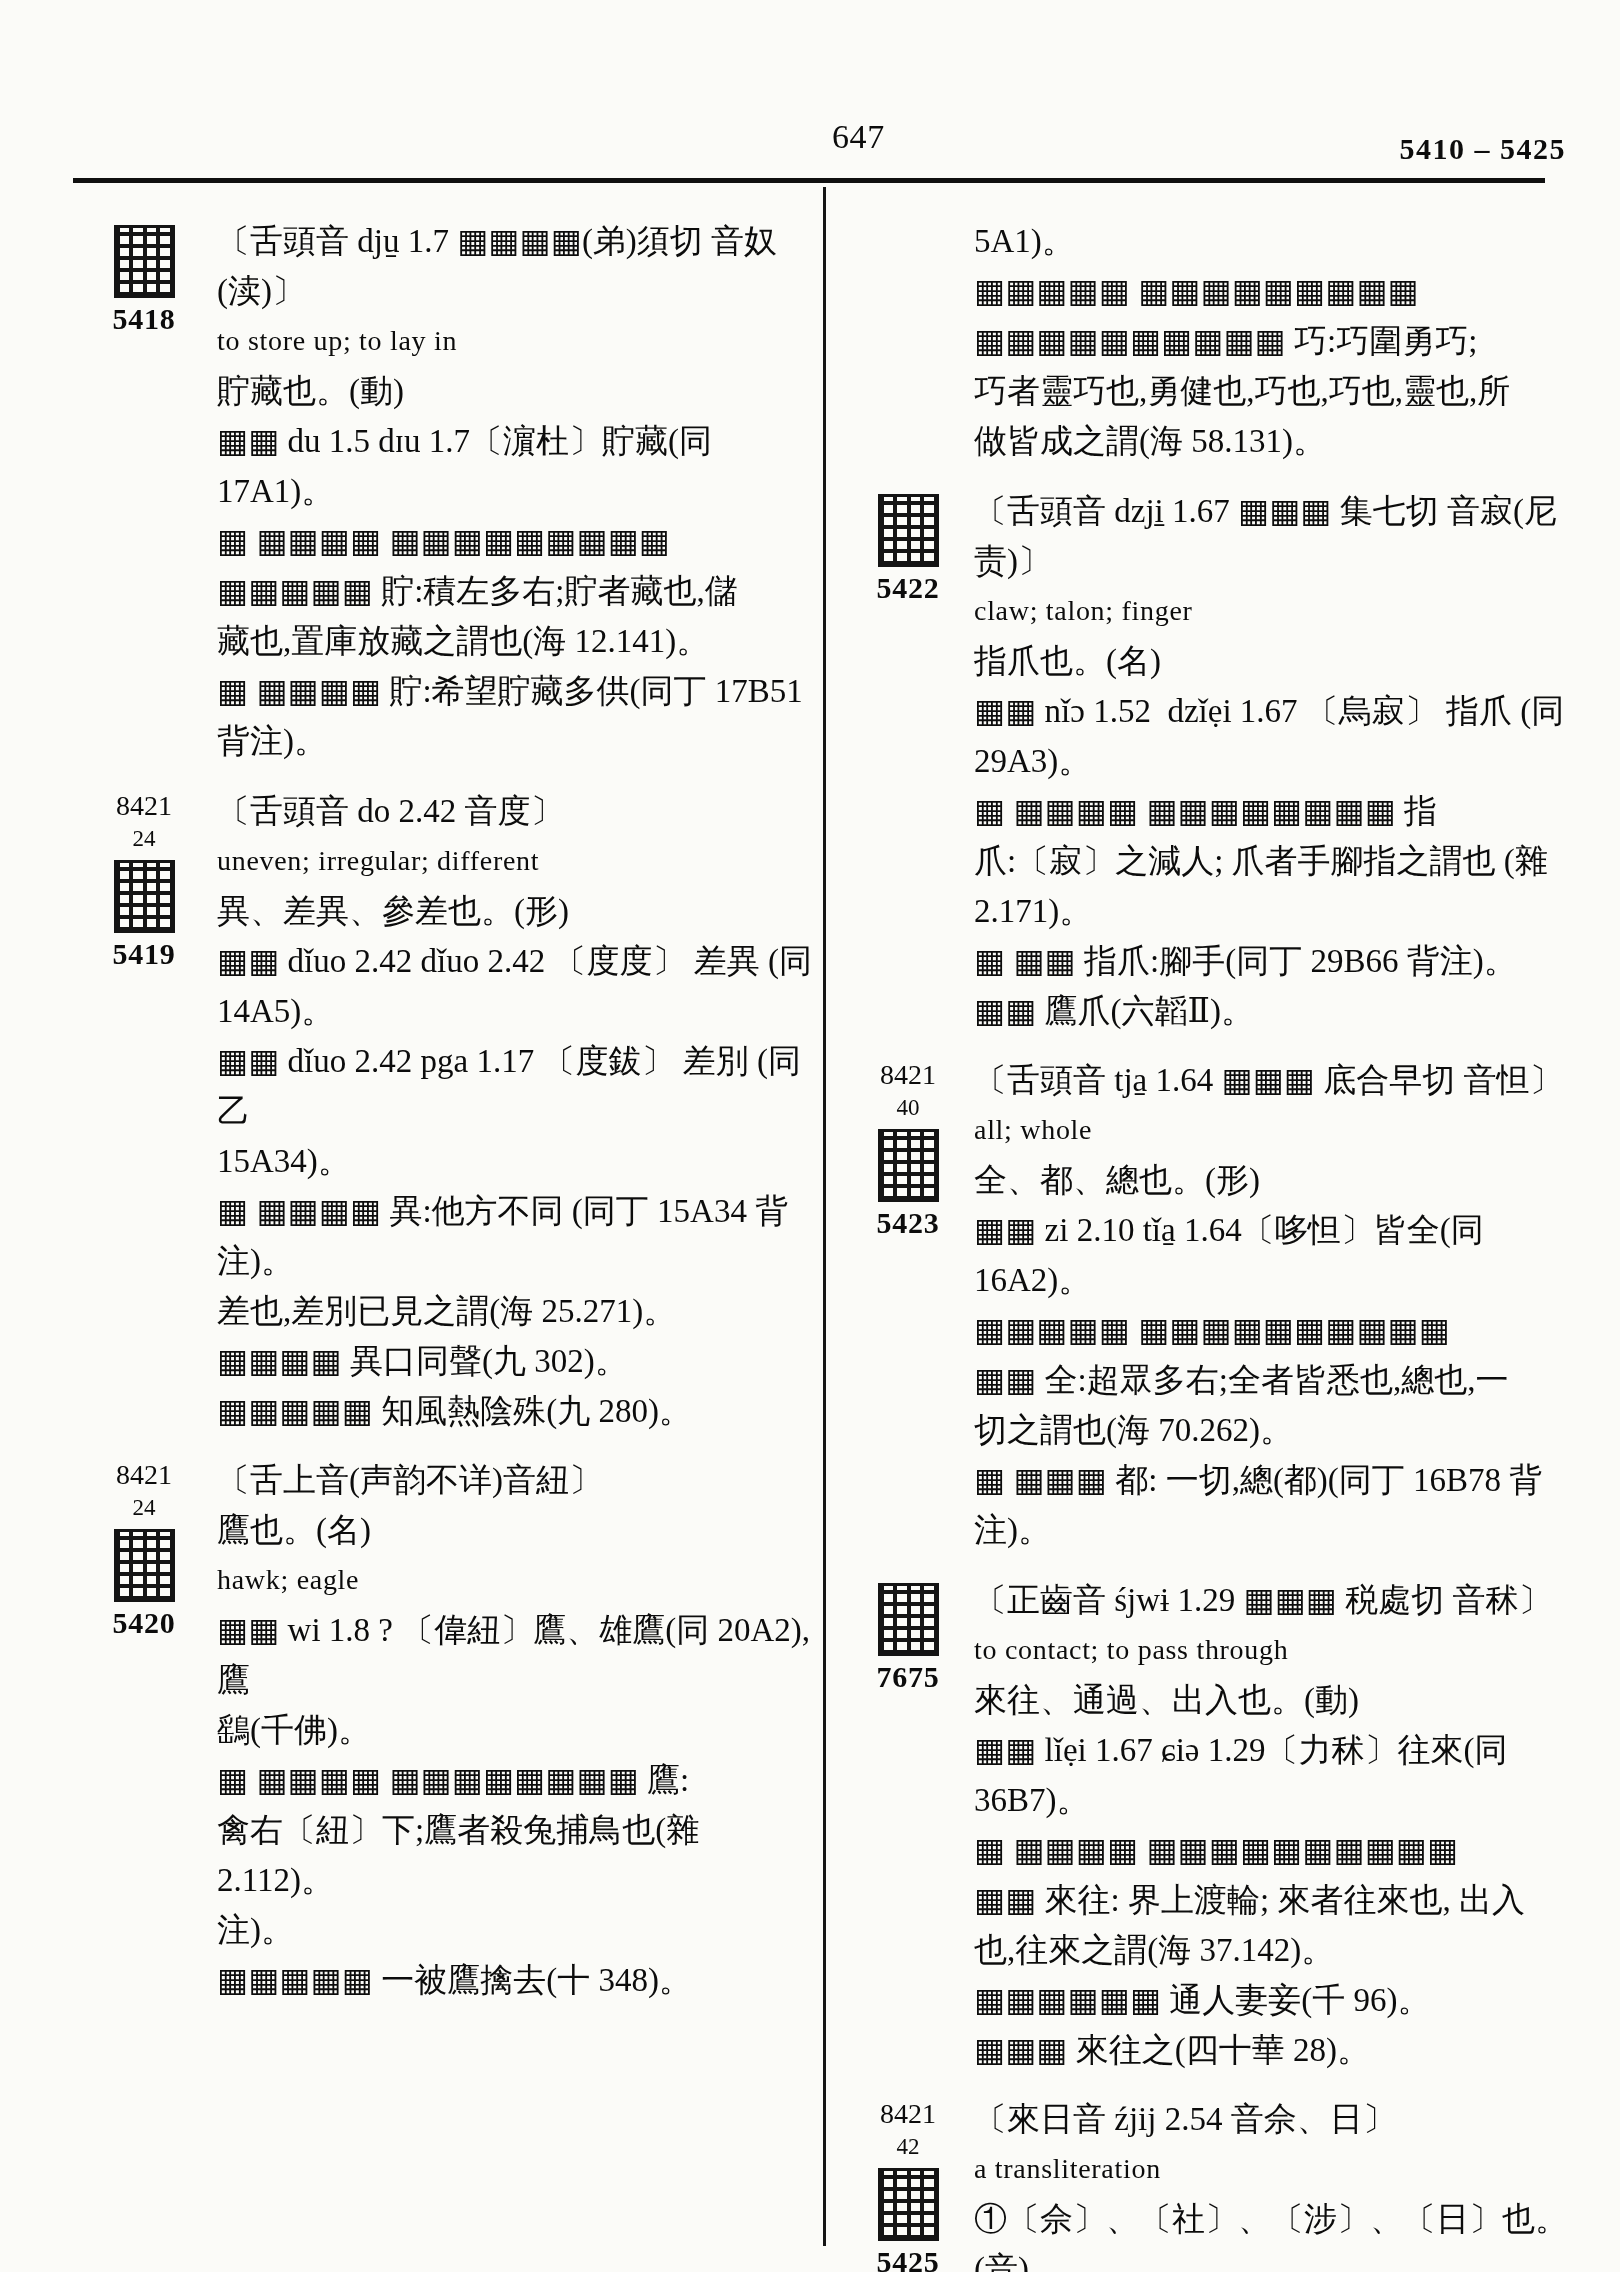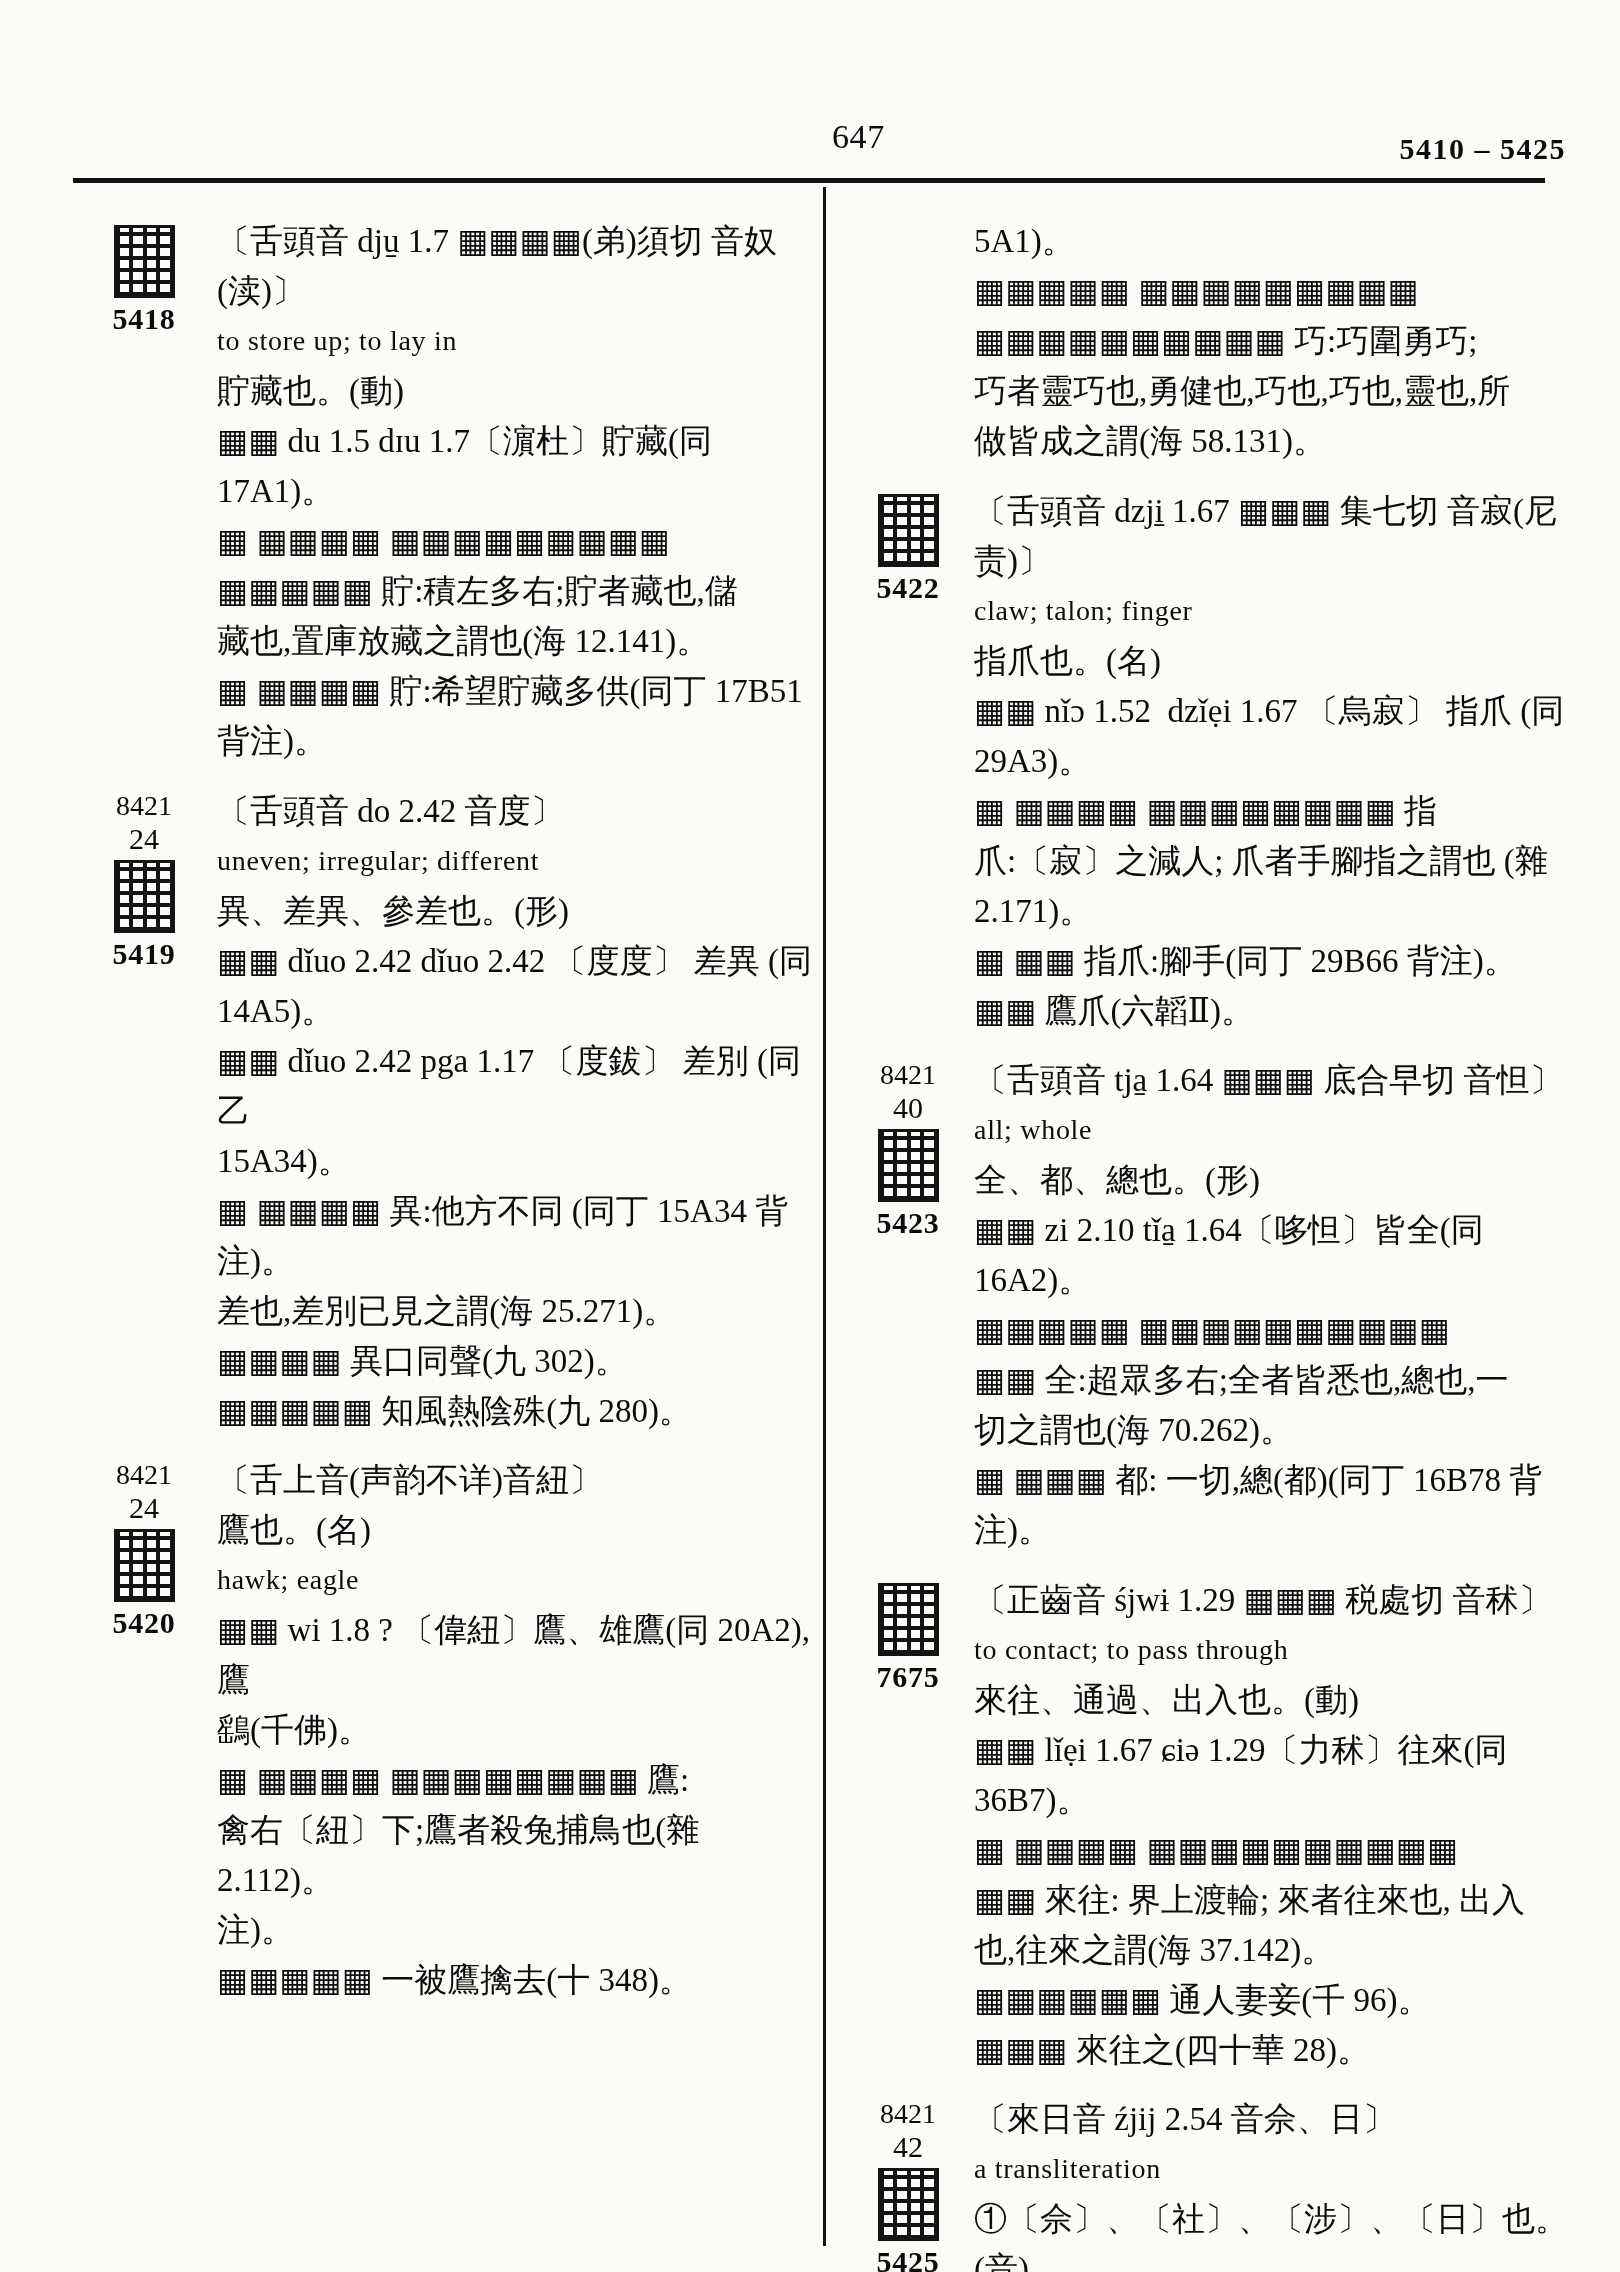--- a/index.html
+++ b/index.html
@@ -32,21 +32,21 @@
   .col-right .margin-cell{width:132px;}
   .text-cell{flex:1;min-width:0;}
   .line{
     font-size:33px;line-height:50px;white-space:pre-wrap;
     font-family:"Liberation Serif","DejaVu Serif",serif;
   }
   .line.english{
     font-size:28px;font-weight:400;letter-spacing:0.7px;
   }
   .m-code{font-size:28px;line-height:34px;}
-  .m-sub{font-size:30px;line-height:31.5px;}
+  .m-sub{font-size:23px;line-height:31.5px;}
   .m-num{font-size:30px;line-height:39px;font-weight:700;letter-spacing:0.7px;}
   .m-glyph{
     width:57px;height:69px;margin:7.5px auto 3px;
     background:
       repeating-linear-gradient(0deg,#141414 0 3.7px,transparent 3.7px 12px),
       repeating-linear-gradient(90deg,#141414 0 3.7px,transparent 3.7px 13.5px);
     outline:3px solid #141414;outline-offset:-1.5px;
   }
 </style>
 </head>

